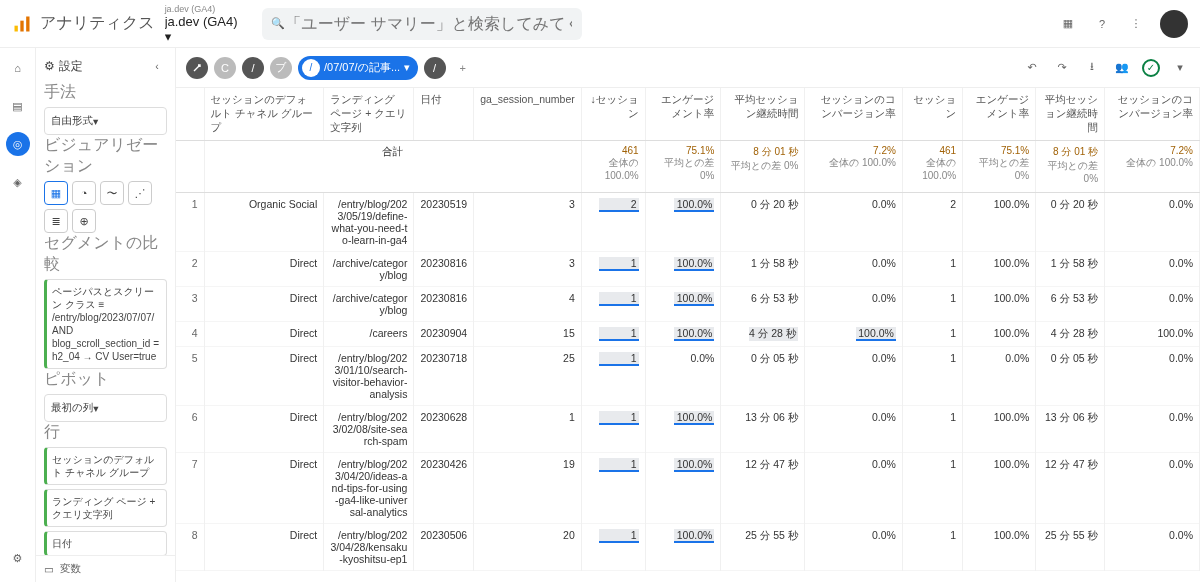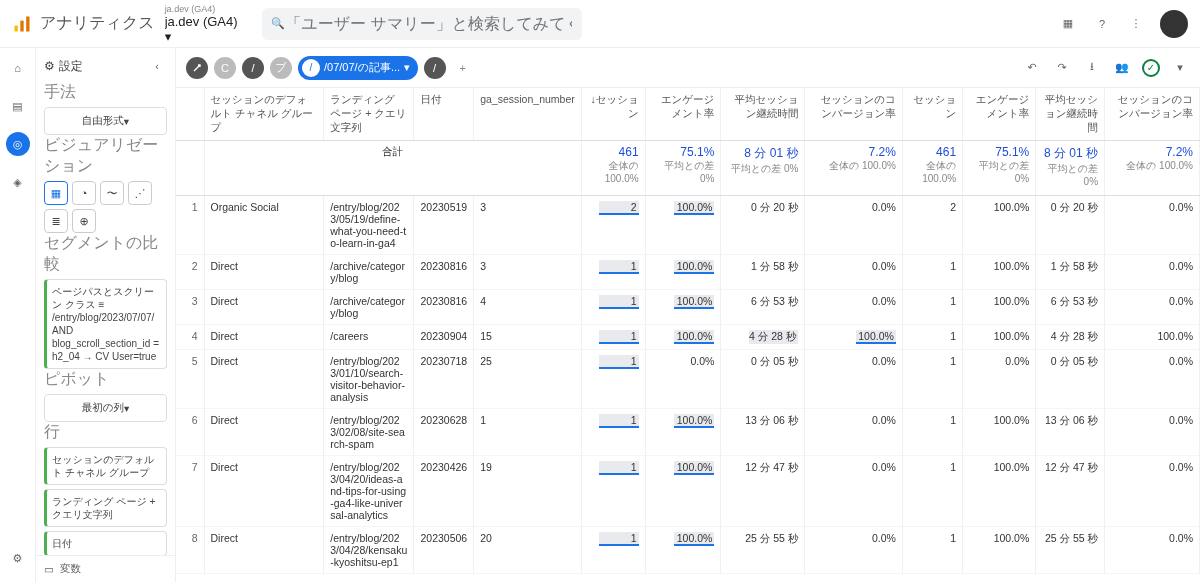--- a/index.html
+++ b/index.html
@@ -20,21 +20,21 @@
 
 .nav-rail { width:36px; border-right:1px solid #eee; display:flex; flex-direction:column; align-items:center; padding-top:8px; gap:14px; }
 .nav-rail .ritem { width:24px; height:24px; display:flex; align-items:center; justify-content:center; color:#666; cursor:pointer; border-radius:50%; }
 .nav-rail .ritem.active { background:#1a73e8; color:#fff; }
 .nav-rail .bottom { margin-top:auto; margin-bottom:12px; }
 
 .sidebar { width:140px; border-right:1px solid #eee; padding:8px; overflow-y:auto; font-size:10.5px; color:#444; position:relative; }
 .sidebar-head { display:flex; align-items:center; justify-content:space-between; margin-bottom:6px; }
 .sidebar-head .t { display:flex; align-items:center; gap:4px; font-size:12px; }
 .section-label { font-size:16px; color:#888; margin:0 0 4px;font-family:Liberation Mono, monospace; }
-.select-box { border:1px solid #ddd; border-radius:4px; padding:6px 6px; display:flex; justify-content:center; align-items:center; cursor:pointer; }
+.select-box { border:1px solid #ddd; border-radius:4px; padding:6px 6px; display:flex; justify-content:flex-start; align-items:center; cursor:pointer; }
 .viz-row { display:flex; gap:4px; margin-top:4px; flex-wrap:wrap; }
 .viz-btn { width:24px; height:24px; border:1px solid #ccc; border-radius:4px; display:flex; align-items:center; justify-content:center; font-size:11px; cursor:pointer; }
 .viz-btn.sel { border-color:#1a73e8; color:#1a73e8; }
 .chip { border:1px solid #ddd; border-radius:4px; padding:5px 5px; font-size:10px; line-height:13px; margin-top:4px; position:relative; cursor:pointer; }
 .chip.green { border-left:3px solid #4caf50; }
 .chip.dash { border:1px dashed #ccc; color:#888; }
 .sidebar-footer { position:absolute; bottom:0; left:0; right:0; border-top:1px solid #eee; padding:6px 8px; display:flex; align-items:center; gap:6px; color:#666; background:#fff; }
 
 .main { flex:1; display:flex; flex-direction:column; overflow:hidden; }
 .tabs { height:40px; display:flex; align-items:center; padding:0 10px; gap:6px; border-bottom:1px solid #eee; }
@@ -46,24 +46,24 @@
 .tabs-right { margin-left:auto; display:flex; align-items:center; gap:10px; color:#666; }
 .sync { width:18px; height:18px; border:2px solid #0a8043; border-radius:50%; display:flex; align-items:center; justify-content:center; color:#0a8043; font-size:10px; }
 
 .table-wrap { flex:1; overflow:auto; }
 table { border-collapse:collapse; width:100%; font-size:10.5px; }
 th,td { padding:5px 6px; border-right:1px solid #f0f0f0; vertical-align:top; }
 thead th { font-weight:normal; color:#555; text-align:right; border-bottom:1px solid #ddd; }
 thead th.left { text-align:left; }
 thead .grp { border-bottom:1px solid #ddd; text-align:center; font-size:10px; color:#666; padding:6px 4px; }
 .rownum { text-align:right; color:#666; width:28px; }
-td.left { text-align:left; }
+td.left { text-align:right; }
 td.num { text-align:right; }
 .summary td { border-bottom:1px solid #ddd; padding-top:4px; padding-bottom:8px; }
-.summary .big { font-size:12px; color:#1d4ed8; display:block; }
+.summary .big { font-size:10px; color:#a16207; display:block; }
 .summary .sub { font-size:10px; color:#888; display:block; }
 .hl { background:#e8eaed; display:inline-block; min-width:40px; padding-right:2px; }
 .bar-under { border-bottom:2px solid #1a73e8; display:inline-block; min-width:40px; }
 tbody tr { border-bottom:1px solid #f5f5f5; }
 </style>
 </head>
 <body>
 
 <div class="header">
   <svg class="logo" viewBox="0 0 24 24">

